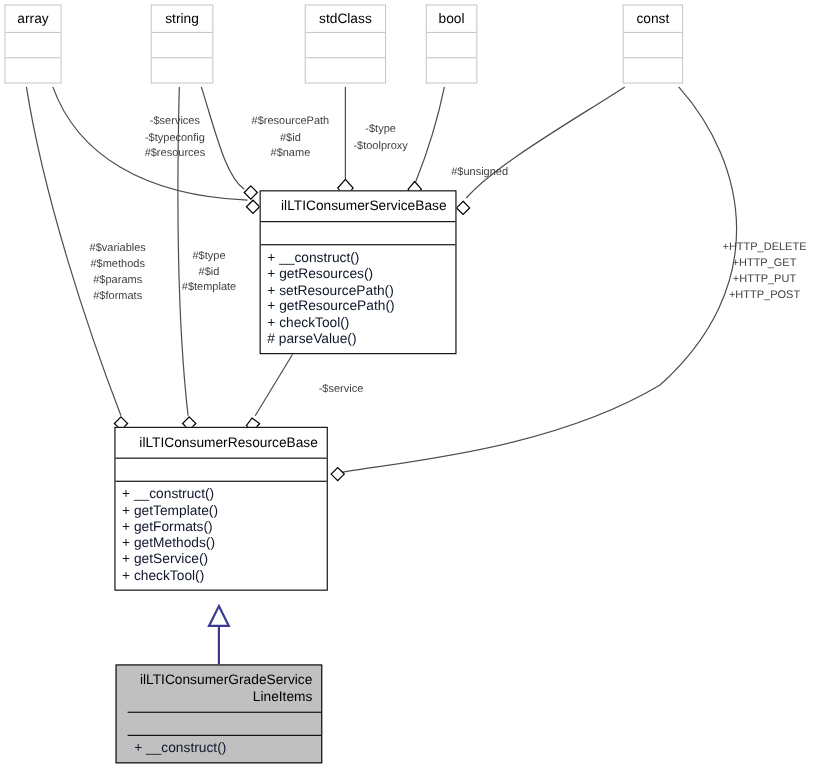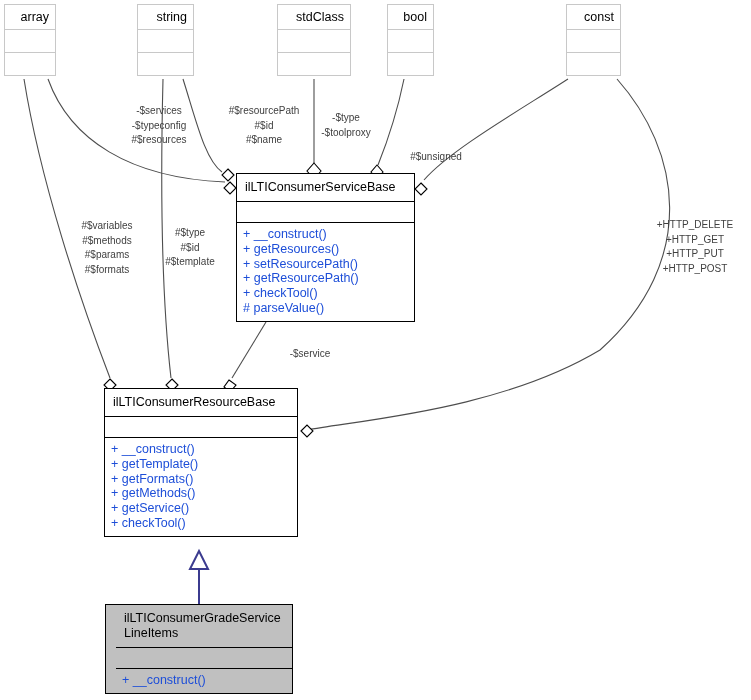--- a/index.html
+++ b/index.html
@@ -31,21 +31,21 @@
     position: absolute;
     box-sizing: border-box;
     background: #ffffff;
   }
   
   .type-node {
     border: 1px solid #c8c8c8;
     background: #ffffff;
   }
   .type-node .node-title {
-    text-align: right;
+    text-align: center;
     font-size: 12.5px;
     color: #000000;
     padding: 5px 6px 5px 6px;
     border-bottom: 1px solid #c8c8c8;
     white-space: nowrap;
   }
   .type-node .node-attrs,
   .type-node .node-ops {
     height: 22px;
   }
@@ -56,37 +56,37 @@
   
   .class-node {
     border: 1px solid #000000;
     background: #ffffff;
   }
   .class-node.highlight {
     background: #c0c0c0;
     padding-left: 10px;
   }
   .class-node .node-title {
-    text-align: left;
+    text-align: right;
     font-size: 12.5px;
     color: #000000;
     padding: 6px 8px 6px 8px;
     border-bottom: 1px solid #000000;
     line-height: 15px;
   }
   .class-node .node-attrs {
     height: 20px;
     border-bottom: 1px solid #000000;
   }
   .class-node .node-ops {
     padding: 4px 6px 5px 6px;
   }
   .class-node .node-ops .member {
     font-size: 12.5px;
-    color: #1d4ed8;
+    color: #0f172a;
     line-height: 14.8px;
     white-space: nowrap;
   }
 
   
   .edge-label {
     position: absolute;
     font-size: 10px;
     color: #404040;
     line-height: 14.5px;

